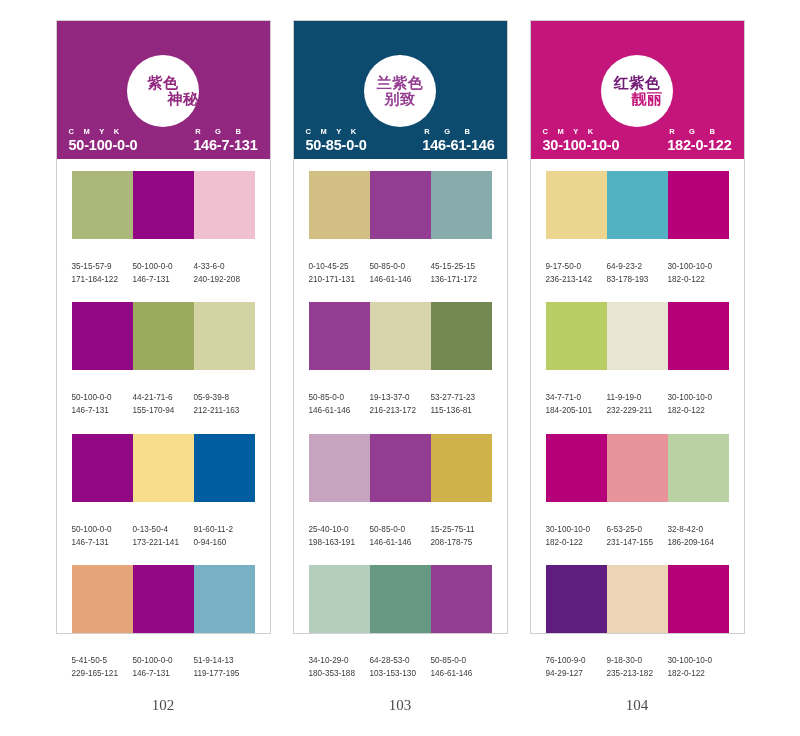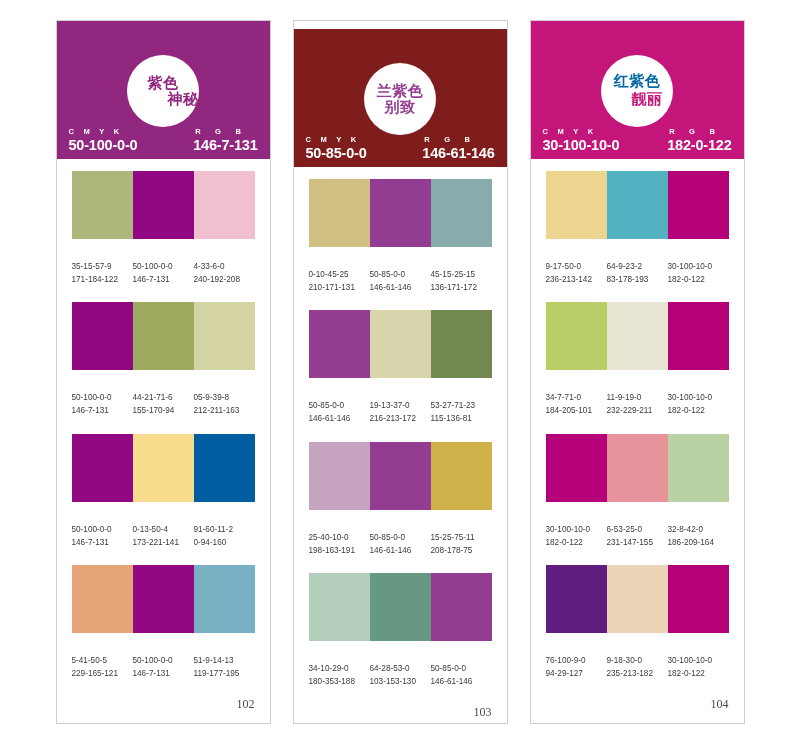--- a/index.html
+++ b/index.html
@@ -22,21 +22,21 @@
     height: 736px;
     display: flex;
     justify-content: center;
     gap: 22px;
     padding-top: 20px;
     box-sizing: border-box;
   }
 
   .card {
     width: 215px;
-    height: 704px;
+    height: 614px;
     background: #ffffff;
     border: 1px solid #cfcfcf;
     box-sizing: border-box;
     display: flex;
     flex-direction: column;
     position: relative;
   }
 
   
   .card-header {
@@ -118,23 +118,23 @@
   .label-cell {
     flex: 1 1 0;
     font-size: 8.2px;
     color: #3a3a3a;
     line-height: 1.55;
     white-space: nowrap;
     font-family: "Liberation Sans", sans-serif;
   }
 
   .page-number {
-    text-align: right;
+    text-align: center;
     font-family: "Liberation Serif", serif;
-    font-size: 12px;
+    font-size: 15px;
     color: #4a4a4a;
     margin-top: 10px;
   }
 </style>
 </head>
 <body>
 
 <div id="sheet">
     <div class="card">
       <div class="card-header" style="background: rgb(146, 39, 127);">
@@ -244,21 +244,21 @@
             <div class="label-cell">
               <div>51-9-14-13</div>
               <div>119-177-195</div>
             </div>
           </div>
         </div>
         <div class="page-number">102</div>
       </div>
     </div>
     <div class="card">
-      <div class="card-header" style="background: #7f1d1d; margin-top: 8px;">
+      <div class="card-header" style="background: #0c4a6e;">
         <div class="badge">
           <div class="badge-line l1" style="color: rgb(148, 61, 146);">兰紫色</div>
           <div class="badge-line l2" style="color: rgb(148, 61, 146);">别致</div>
         </div>
         <div class="code-row">
           <div class="code-block">
             <div class="code-letters ">
               <span>C</span>
               <span>M</span>
               <span>Y</span>
@@ -360,21 +360,21 @@
               <div>146-61-146</div>
             </div>
           </div>
         </div>
         <div class="page-number">103</div>
       </div>
     </div>
     <div class="card">
       <div class="card-header" style="background: rgb(196, 21, 122);">
         <div class="badge">
-          <div class="badge-line l1" style="color: #0369a1; font-family: Liberation Mono, monospace;">红紫色</div>
+          <div class="badge-line l1" style="color: #701a75;">红紫色</div>
           <div class="badge-line l2" style="color: rgb(196, 21, 122); margin-left: 20px;">靓丽</div>
         </div>
         <div class="code-row">
           <div class="code-block">
             <div class="code-letters ">
               <span>C</span>
               <span>M</span>
               <span>Y</span>
               <span>K</span>
             </div>

